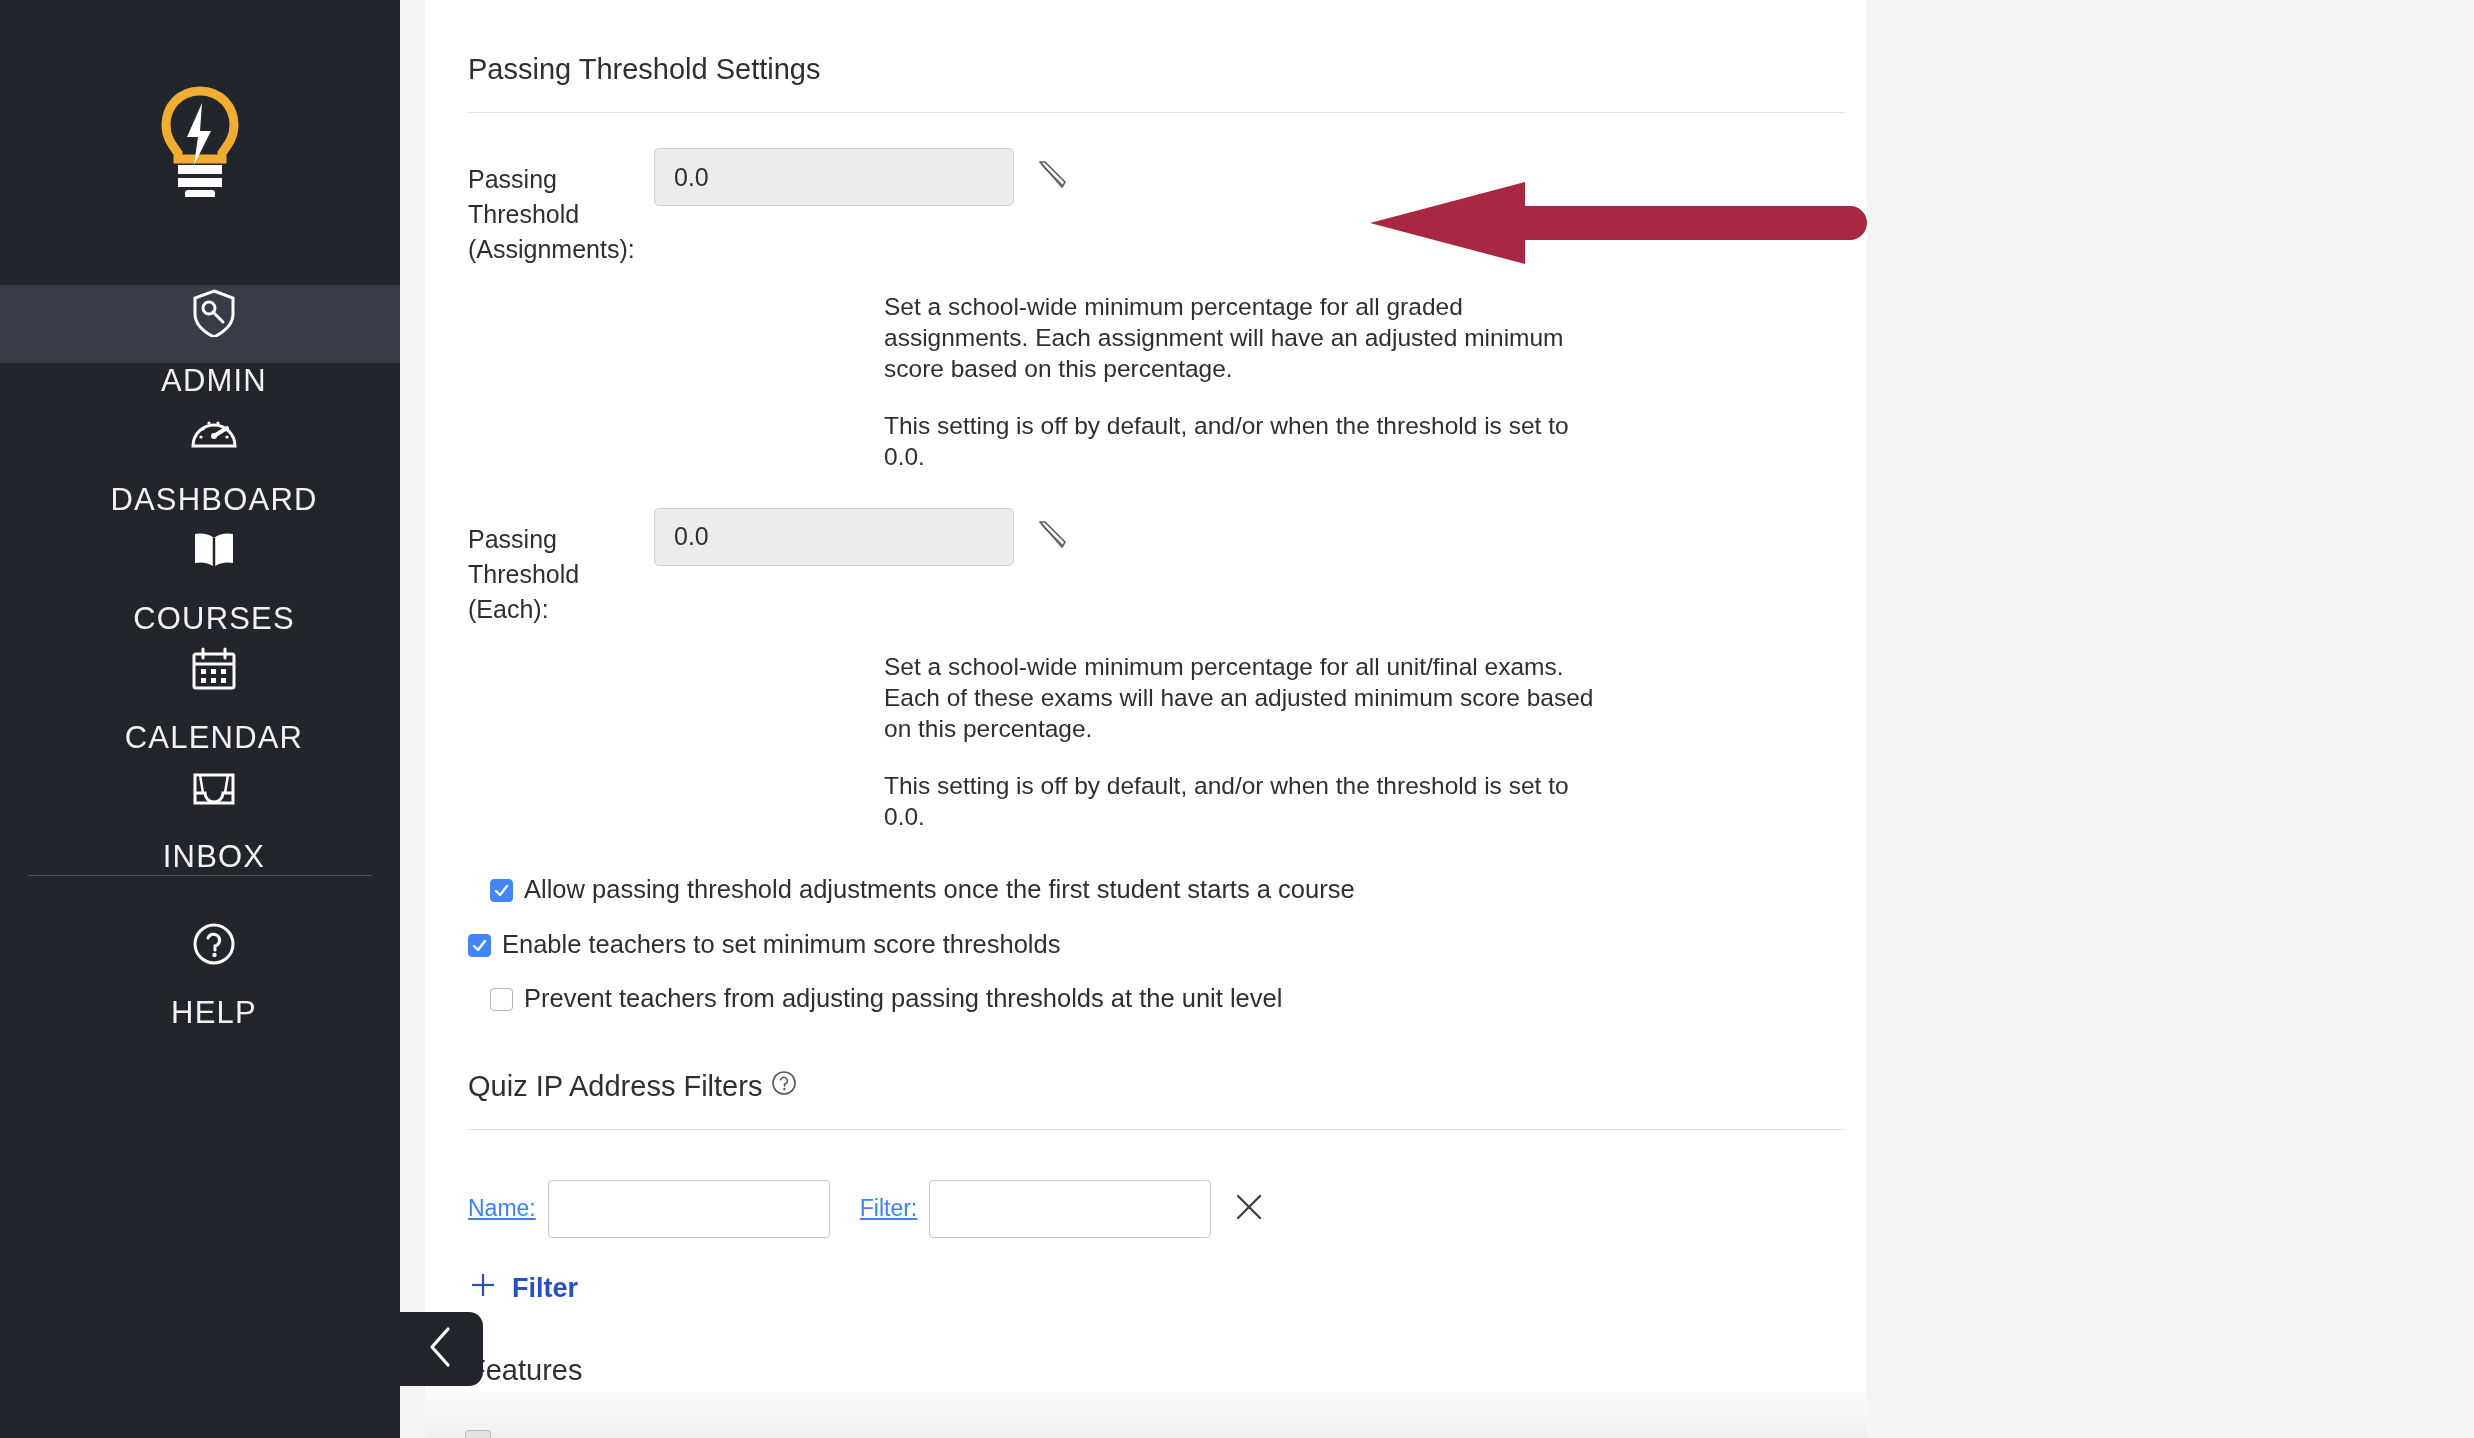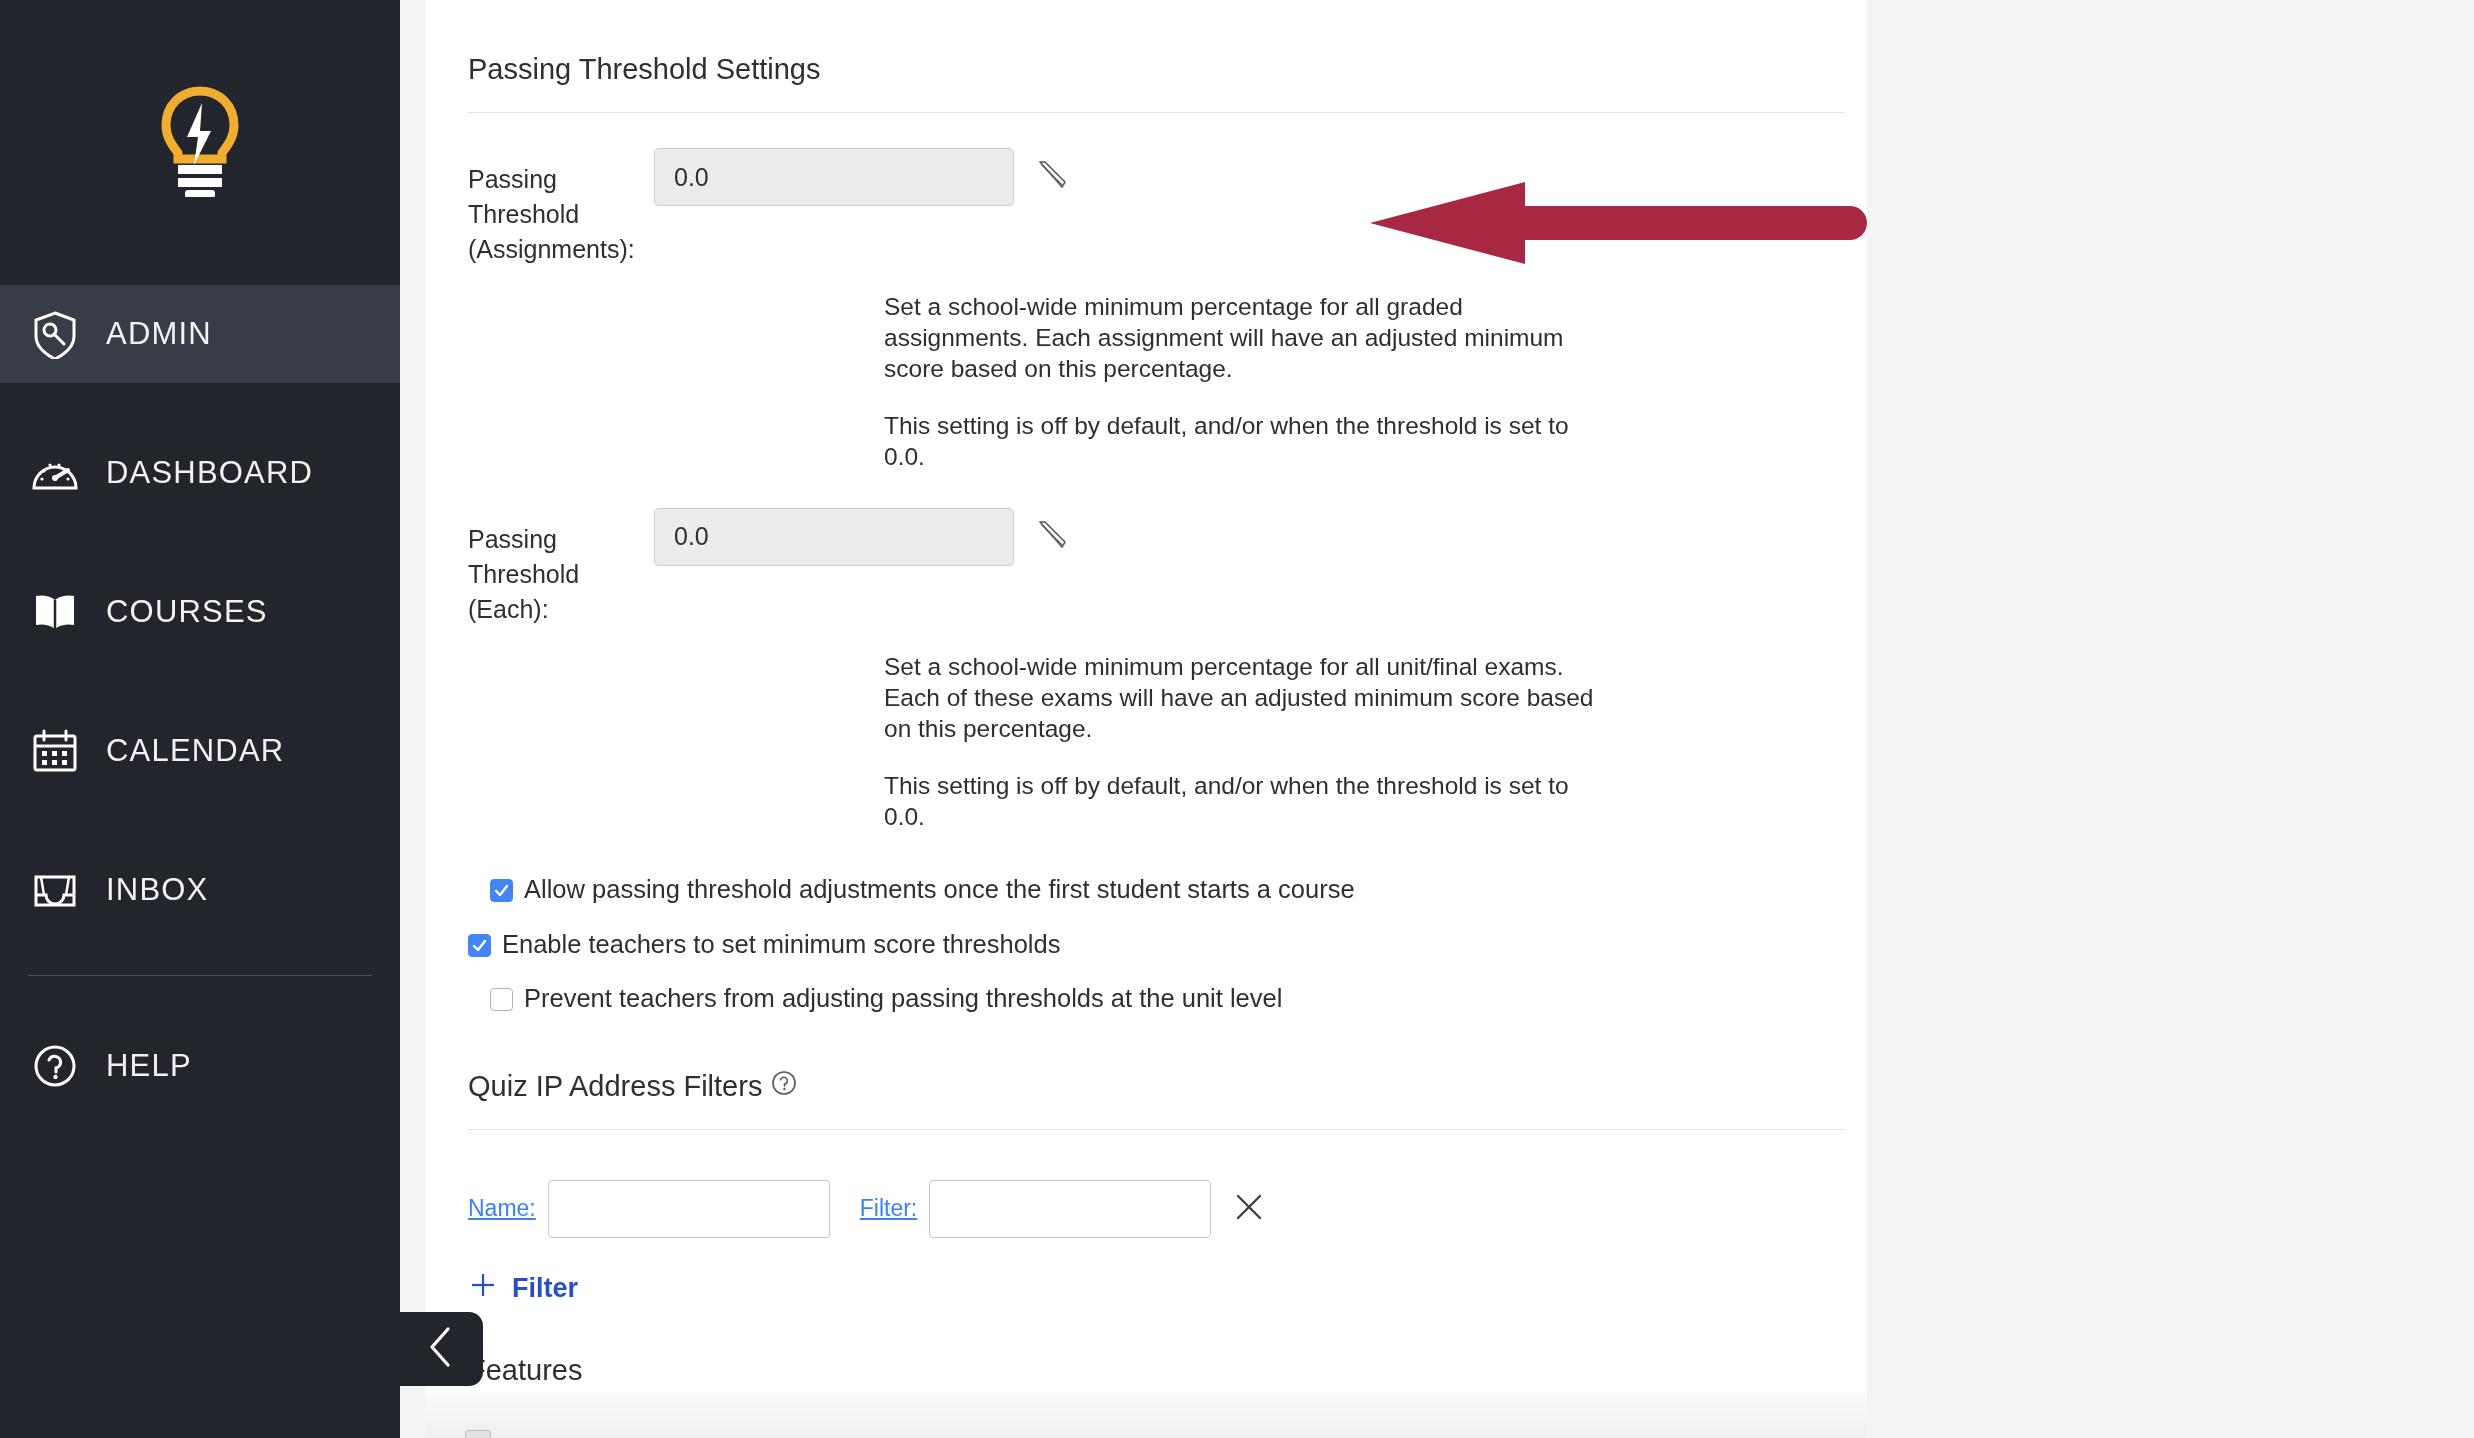--- a/index.html
+++ b/index.html
@@ -14,23 +14,24 @@
   
   .sidebar {
     position: absolute; left: 0; top: 0; width: 400px; height: 1438px;
     background: #22252b;
     display: flex; flex-direction: column;
   }
   .logo-block {
     height: 285px; display: flex; align-items: center; justify-content: center;
   }
   .nav-item {
-    display: flex; align-items: center; height: 98px;
+    display: flex; align-items: center; height: 78px;
     padding-left: 28px; cursor: pointer; gap: 24px;
     color: #ffffff;
+    flex-direction: column;
   }
   .nav-item.active { background: #383c46; }
   .nav-icon { width: 54px; height: 54px; display:flex; align-items:center; justify-content:center; flex:0 0 54px; }
   .nav-label {
     font-size: 31px; letter-spacing: 1.2px; font-weight: 300;
     color: #f2f2f2; white-space: nowrap;
   }
   .nav-gap { height: 41px; }
   .nav-divider {
     height: 1px; background: #4a4e57; margin: 36px 28px 0 28px; width: 344px;

